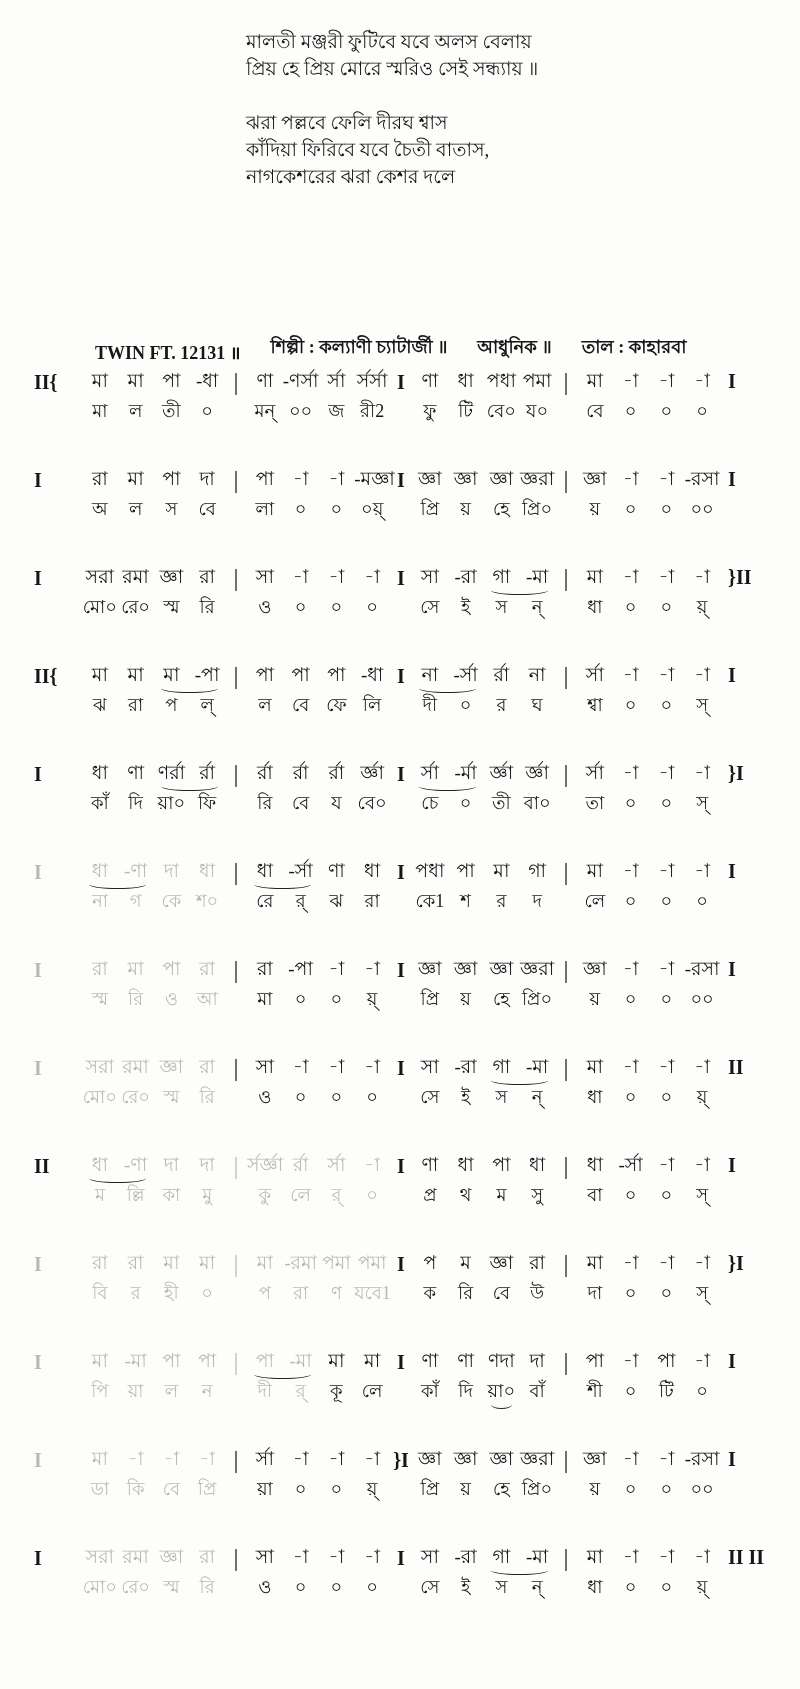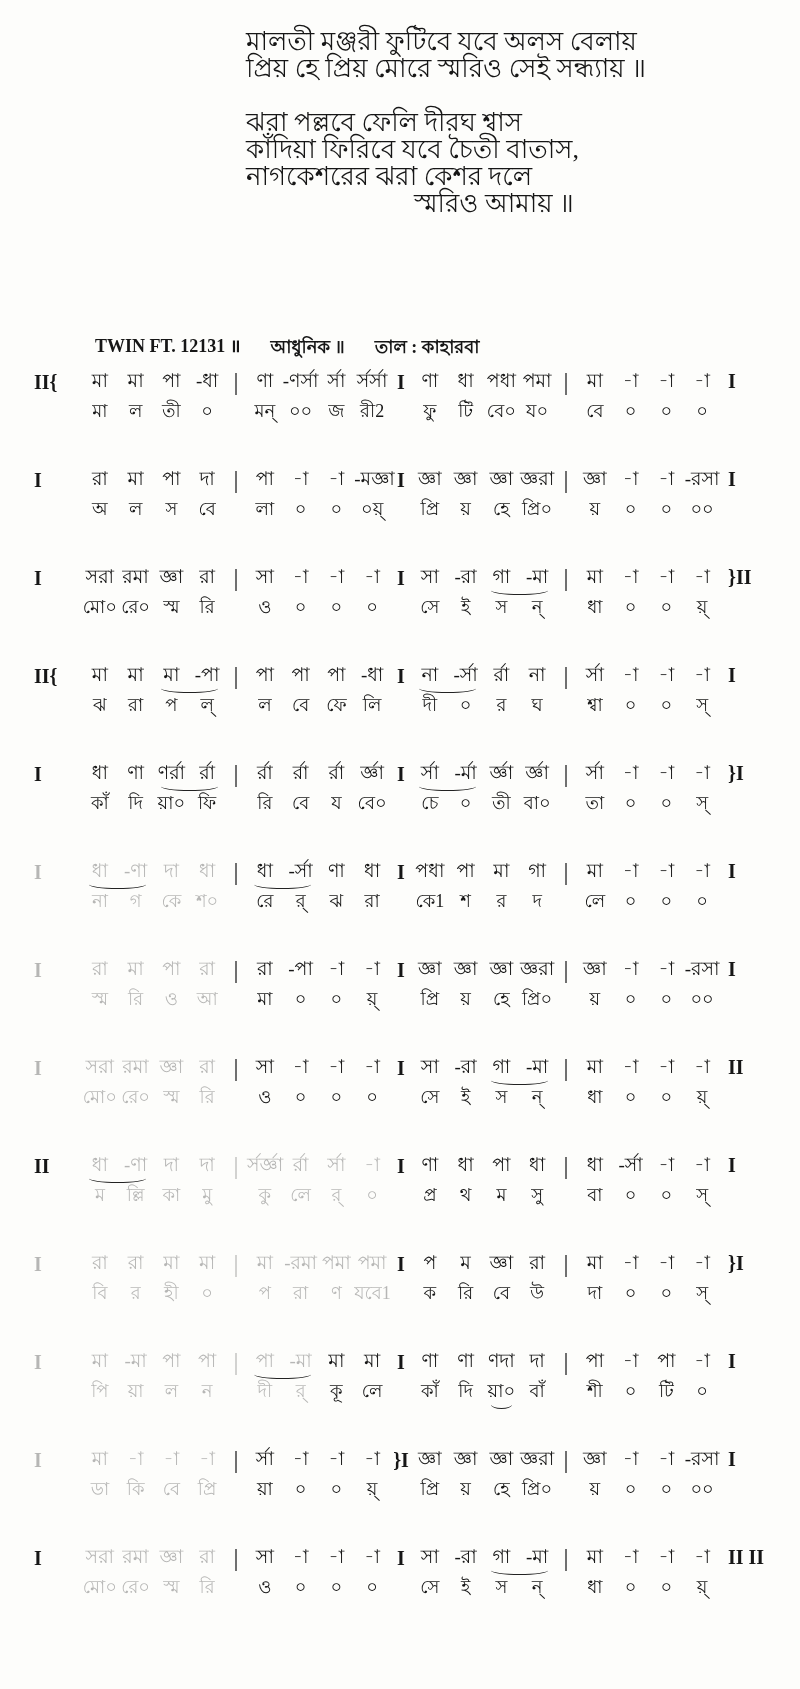--- a/index.html
+++ b/index.html
@@ -3,26 +3,26 @@
 <meta charset="utf-8">
 <style>
   html,body{margin:0;padding:0;}
   body{
     width:800px;height:1689px;position:relative;overflow:hidden;
     background:#fdfdfb;color:#161616;
     font-family:"Liberation Serif","DejaVu Serif",serif;
   }
   .stanzas{position:absolute;top:28px;left:246px;}
   .stanza{margin-bottom:27px;}
-  .sline{font-size:26px;line-height:27px;white-space:nowrap;}
+  .sline{font-size:19px;line-height:27px;white-space:nowrap;}
   .sline.ind{padding-left:168px;}
   .header{
     position:absolute;top:333px;left:0;width:800px;box-sizing:border-box;
     padding-left:95px;display:flex;gap:30px;
-    font-weight:bold;font-size:18px;white-space:nowrap;
+    font-weight:bold;font-size:18px;white-space:nowrap;align-items:flex-end;
   }
   .notation{
     position:absolute;top:368px;left:34px;width:752px;
     display:flex;flex-direction:column;gap:42px;
   }
   .nrow{display:flex;align-items:flex-start;}
   .marker{width:48px;flex:0 0 48px;font-weight:bold;font-size:20px;line-height:26px;padding-top:1px;white-space:nowrap;}
   .group{flex:1 1 0;display:grid;grid-template-columns:repeat(4,1fr);position:relative;}
   .cell{text-align:center;min-width:0;}
   .swara{font-size:19px;line-height:26px;white-space:nowrap;}
@@ -39,26 +39,26 @@
 
 <div class="stanzas">
     <div class="stanza">
       <div class="sline">মালতী মঞ্জরী ফুটিবে যবে অলস বেলায়</div>
       <div class="sline">প্রিয় হে প্রিয় মোরে স্মরিও সেই সন্ধ্যায় ॥</div>
     </div>
     <div class="stanza">
       <div class="sline">ঝরা পল্লবে ফেলি দীরঘ শ্বাস</div>
       <div class="sline">কাঁদিয়া ফিরিবে যবে চৈতী বাতাস,</div>
       <div class="sline">নাগকেশরের ঝরা কেশর দলে</div>
-      <div class="sline ind">স্মরিও আমায় ॥</div>
     </div>
   </div>
 
 <div class="header">
   <span>TWIN  FT. 12131 ॥</span>
+  <span>শিল্পী : কল্যাণী চ্যাটার্জী ॥</span>
   <span>আধুনিক ॥</span>
   <span>তাল : কাহারবা</span>
 </div>
 
 <div class="notation">
     <div class="nrow">
       <div class="marker">II{</div>
       <div class="group">
         <div class="cell">
           <div class="swara">মা</div>

